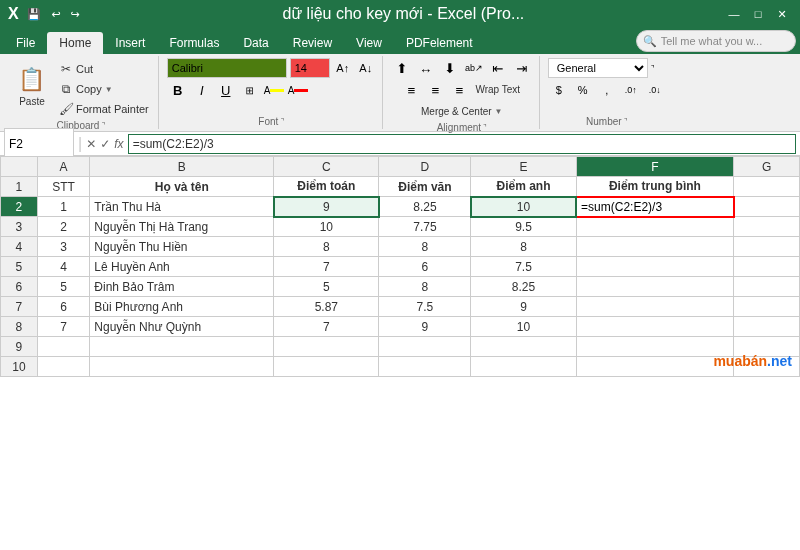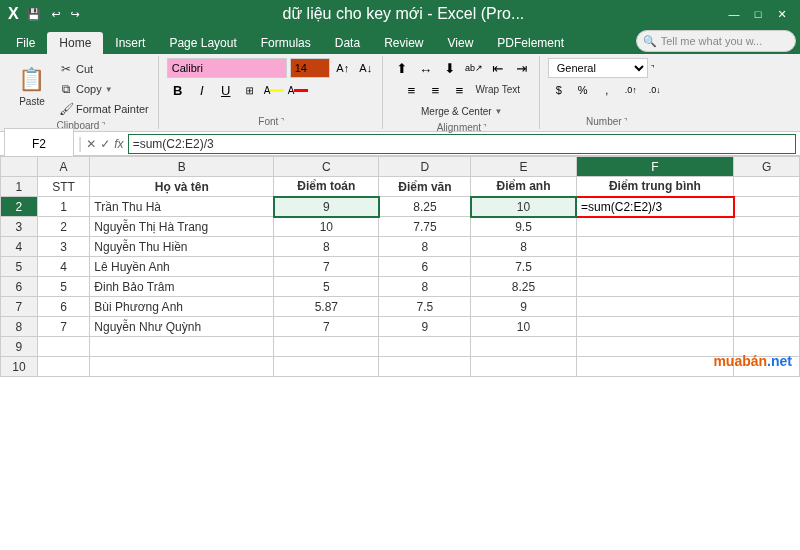--- a/index.html
+++ b/index.html
@@ -134,29 +134,29 @@
     
     .font-group .ribbon-group-content {
       flex-direction: column;
       gap: 2px;
       align-items: flex-start;
     }
     .font-row { display: flex; align-items: center; gap: 3px; }
     .font-select {
       height: 20px;
       border: 1px solid #ccc;
-      background: #f9a8d4;
+      background: #4d7c0f;
       font-size: 11px;
       padding: 8px 4px;
       width: 120px;
     }
     .font-size-select {
       height: 20px;
       border: 1px solid #ccc;
-      background: #c2410c;
+      background: #ef4444;
       font-size: 11px;
       padding: 0 4px;
       width: 40px;
     }
     .small-icon-btn {
       width: 20px;
       height: 20px;
       border: 1px solid transparent;
       background: transparent;
       cursor: pointer;
@@ -236,21 +236,20 @@
       background: #fff;
       padding: 0 4px;
       gap: 4px;
     }
     .name-box {
       width: 70px;
       height: 20px;
       border: 1px solid #ccc;
       font-size: 12px;
       padding: 15px 4px;
-      text-align: center;
     }
     .formula-separator { color: #ccc; font-size: 16px; }
     .formula-icons { display: flex; gap: 4px; color: #666; }
     .formula-icon { cursor: pointer; font-size: 12px; }
     .formula-input {
       flex: 1;
       height: 20px;
       border: 1px solid #217346;
       font-size: 12px;
       padding: 0 4px;
@@ -347,21 +346,20 @@
     <button class="win-btn">—</button>
     <button class="win-btn">□</button>
     <button class="win-btn close">✕</button>
   </div>
 </div>
 
 <div class="ribbon-tabs">
   <div class="ribbon-tab">File</div>
   <div class="ribbon-tab active">Home</div>
   <div class="ribbon-tab">Insert</div>
-  <div class="ribbon-tab">Page Layout</div>
   <div class="ribbon-tab">Formulas</div>
   <div class="ribbon-tab">Data</div>
   <div class="ribbon-tab">Review</div>
   <div class="ribbon-tab">View</div>
   <div class="ribbon-tab">PDFelement</div>
   <div class="tell-me">
     <span>🔍</span>
     <span>Tell me what you w...</span>
   </div>
 </div>

